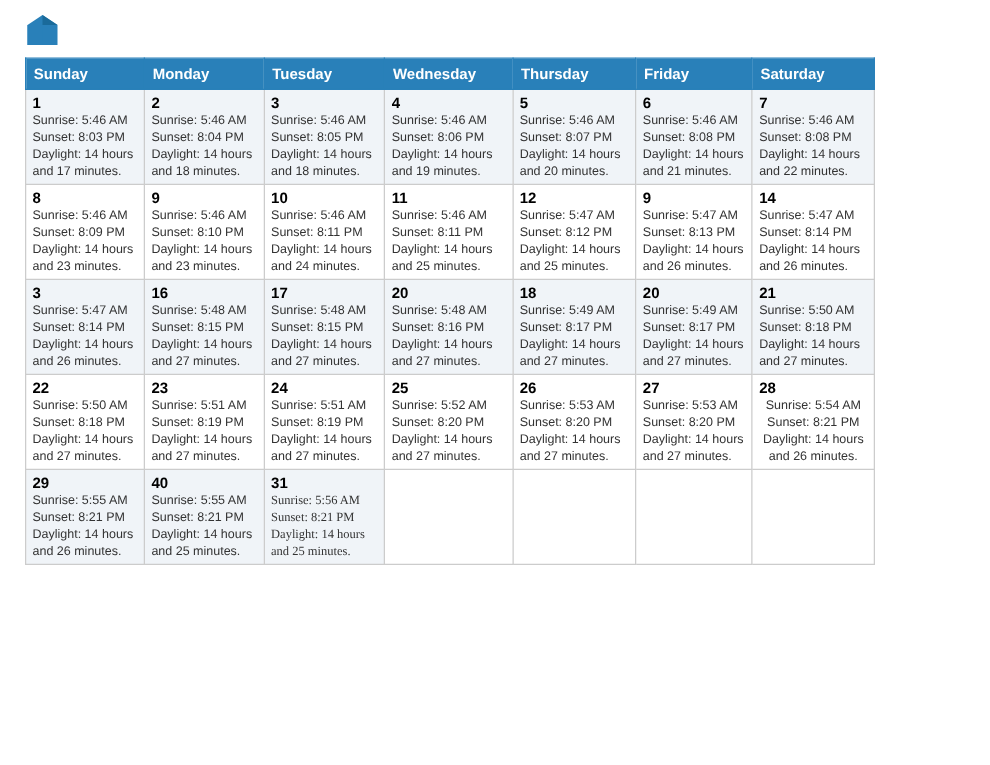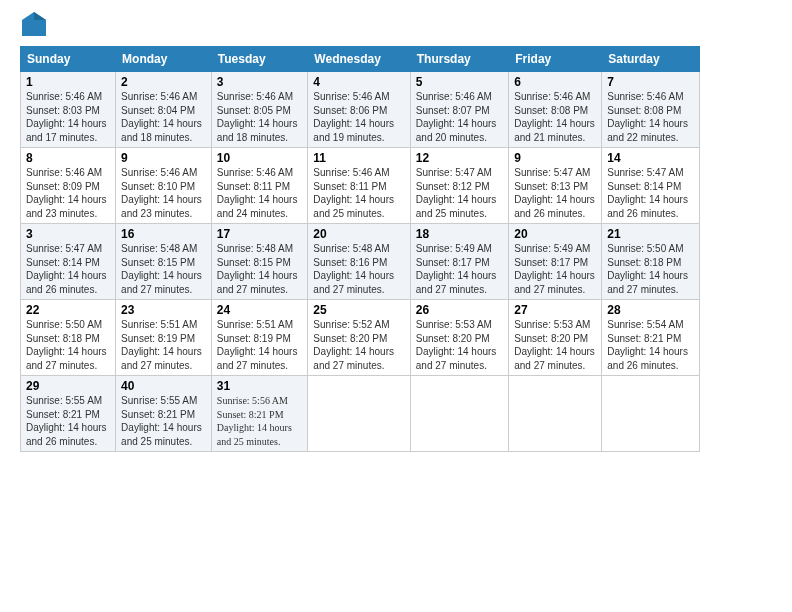--- a/index.html
+++ b/index.html
@@ -321,21 +321,21 @@
           </td>
           <td>
             <span class="day-num">27</span>
             <div class="day-info" style="white-space: pre-line;">Sunrise: 5:53 AM
 Sunset: 8:20 PM
 Daylight: 14 hours
 and 27 minutes.</div>
           </td>
           <td>
             <span class="day-num">28</span>
-            <div class="day-info" style="white-space: pre-line;">Sunrise: 5:54 AM
+            <div class="day-info" style="white-space: pre-line; text-align: center;">Sunrise: 5:54 AM
 Sunset: 8:21 PM
 Daylight: 14 hours
 and 26 minutes.</div>
           </td>
         </tr>
         <tr>
           <td>
             <span class="day-num">29</span>
             <div class="day-info" style="white-space: pre-line;">Sunrise: 5:55 AM
 Sunset: 8:21 PM

